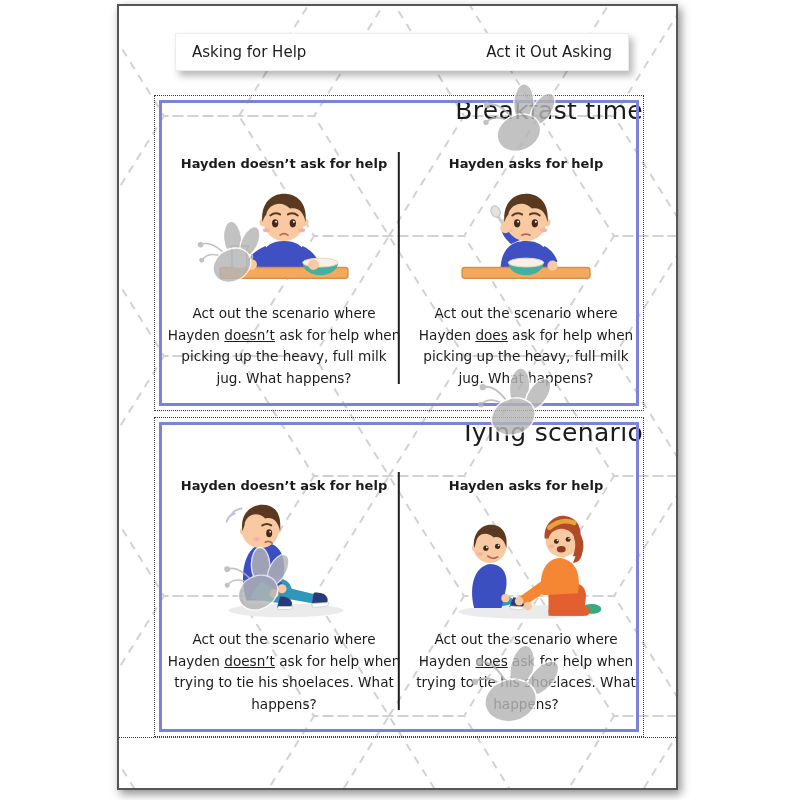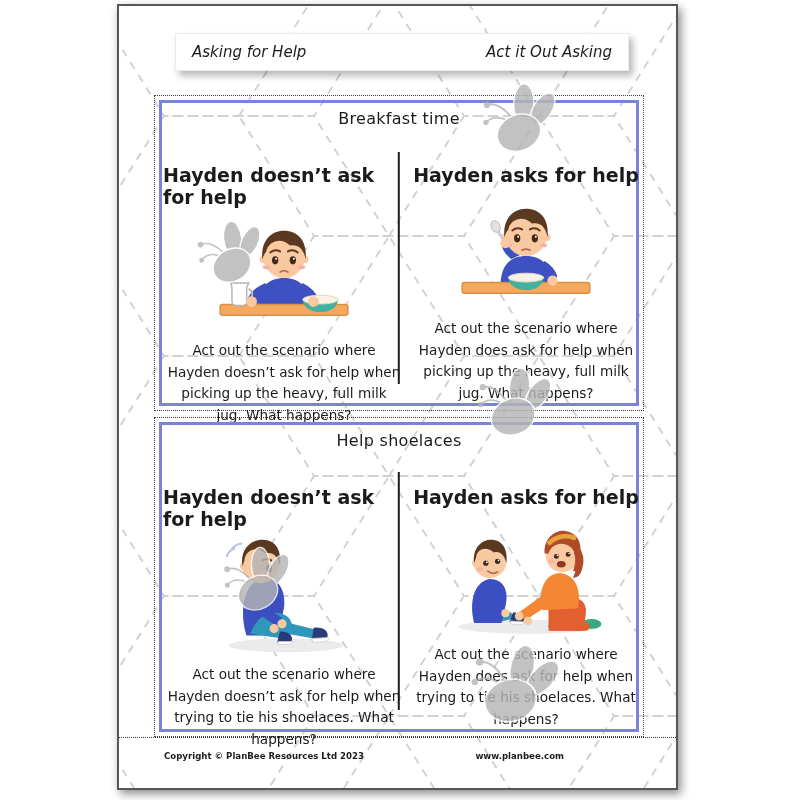--- a/index.html
+++ b/index.html
@@ -7,34 +7,34 @@
        font-family:"DejaVu Sans","Liberation Sans",sans-serif;color:#1b1b1b;}
   .canvas{position:relative;width:800px;height:800px;}
   .sheet{position:absolute;left:117px;top:4px;width:557px;height:782px;
          background:#ffffff;border:2px solid #565656;
          box-shadow:3px 4px 9px rgba(0,0,0,0.45);overflow:hidden;}
   .hexbg{position:absolute;left:0;top:0;width:100%;height:100%;}
   .header-bar{position:absolute;left:56px;top:27px;width:420px;height:36px;
               background:#ffffff;border:1px solid #ececec;
               box-shadow:4px 5px 7px rgba(0,0,0,0.28);
               display:flex;justify-content:space-between;align-items:center;
-              padding:0 16px;font-size:15px;font-style:italic;}
+              padding:0 16px;font-size:15px;}
   .card{position:absolute;left:35px;width:488px;border:1.6px dotted #3a3a3a;background:transparent;}
   .card1{top:89px;height:314px;}
   .card2{top:411px;height:318px;}
   .card-blue{position:absolute;inset:4px;border:3px solid #7b82da;pointer-events:none;}
-  .card-title{margin-top:13px;text-align:center;font-size:16px;letter-spacing:.3px;}
+  .card-title{text-align:right;font-size:25px;letter-spacing:.3px;}
   .cols{position:absolute;top:52px;left:8px;right:8px;bottom:6px;display:flex;}
   .col{flex:1;display:flex;flex-direction:column;align-items:center;}
-  .col-header{font-size:19px;font-weight:700;margin-top:16px;}
+  .col-header{font-size:13px;font-weight:700;margin-top:8px;}
   .illu{margin-top:14px;height:110px;display:flex;align-items:flex-end;justify-content:center;}
   .card2 .illu{margin-top:6px;height:122px;}
   .desc{margin:8px 4px 0;font-size:13.6px;line-height:21.5px;text-align:center;width:234px;}
   .desc .b{font-weight:400;}
-  .desc .u{}
+  .desc .u{text-decoration:underline;}
   .divider{position:absolute;left:50%;transform:translateX(-50%);width:2.4px;background:#1e1e1e;}
   .card1 .divider{top:56px;height:232px;}
   .card2 .divider{top:54px;height:238px;}
   .cut-line{position:absolute;left:0;right:0;top:731px;border-top:1.6px dotted #3a3a3a;}
   .footer{position:absolute;left:45px;right:112px;top:745px;display:flex;
           justify-content:space-between;font-size:8.6px;font-weight:700;color:#1d1d1d;}
   .bee{position:absolute;opacity:.82;}
   .bee1{left:358px;top:76px;width:88px;height:72px;transform:rotate(-6deg);}
   .bee2{left:74px;top:214px;width:78px;height:64px;transform:rotate(-14deg);}
   .bee3{left:353px;top:360px;width:88px;height:72px;transform:rotate(-3deg);}
@@ -154,21 +154,21 @@
                 <circle cx="112" cy="82" r="5.2" fill="#f9c9a1"></circle>
             </svg>
           </div>
           <p class="desc"><span>Act out the scenario where Hayden </span><span class="u">does</span><span> ask for help when picking up the heavy, full milk jug. </span><span class="b">What happens?</span></p>
         </div>
       </div>
     </div>
 
     <div class="card card2">
       <div class="card-blue"></div>
-      <div class="card-title">Help shoelaces</div>
+      <div class="card-title">Tying scenario</div>
       <div class="divider"></div>
       <div class="cols">
         <div class="col">
           <div class="col-header">Hayden doesn’t ask for help</div>
           <div class="illu">
             <svg width="178" height="120" viewBox="0 0 180 120" aria-hidden="true">
               <ellipse cx="92" cy="110" rx="58" ry="7" fill="#ebebeb"></ellipse>
               <path d="M78,84 Q100,88 122,94 L120,103 Q98,99 76,96 Z" fill="#2f97ba"></path>
               <path d="M120,92 q12,-1 14,6 q1,5 -4,6 l-12,1 z" fill="#2b3a7a"></path>
               <path d="M118,103 l17,-1 q1,3 -3,4 l-13,1 z" fill="#ffffff" stroke="#cccccc" stroke-width="0.8"></path>
@@ -232,24 +232,20 @@
                 <circle cx="97" cy="111" r="4.4" fill="#f9c9a1"></circle>
             </svg>
           </div>
           <p class="desc"><span>Act out the scenario where Hayden </span><span class="u">does</span><span> ask for help when trying to tie his shoelaces. </span><span class="b">What happens?</span></p>
         </div>
       </div>
     </div>
 
     <div class="cut-line"></div>
 
-    <div class="footer">
-      <span>Copyright © PlanBee Resources Ltd 2023</span>
-      <span>www.planbee.com</span>
-    </div>
 
     <svg class="bee bee1" viewBox="0 0 120 100" aria-hidden="true">
         <use href="#bee-shape"></use>
       </svg>
     <svg class="bee bee2" viewBox="0 0 120 100" aria-hidden="true">
         <use href="#bee-shape"></use>
       </svg>
     <svg class="bee bee3" viewBox="0 0 120 100" aria-hidden="true">
         <use href="#bee-shape"></use>
       </svg>

